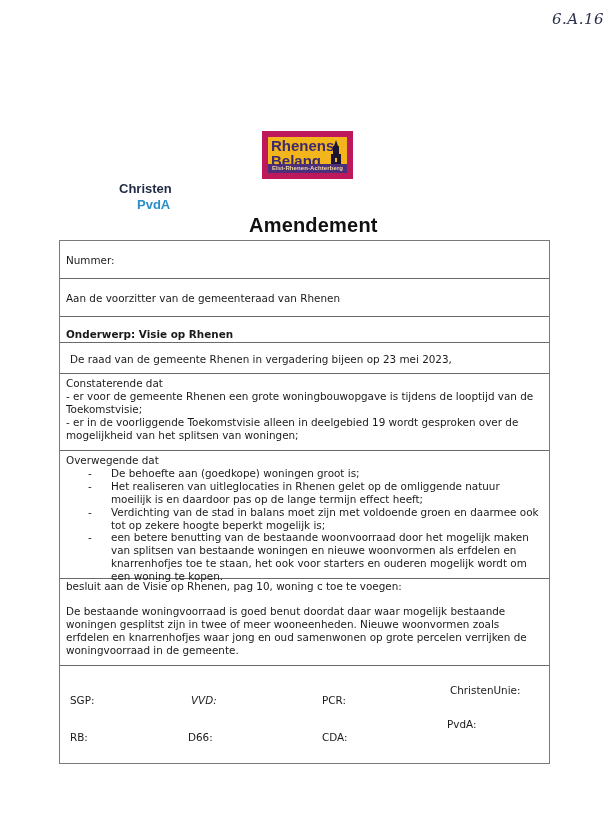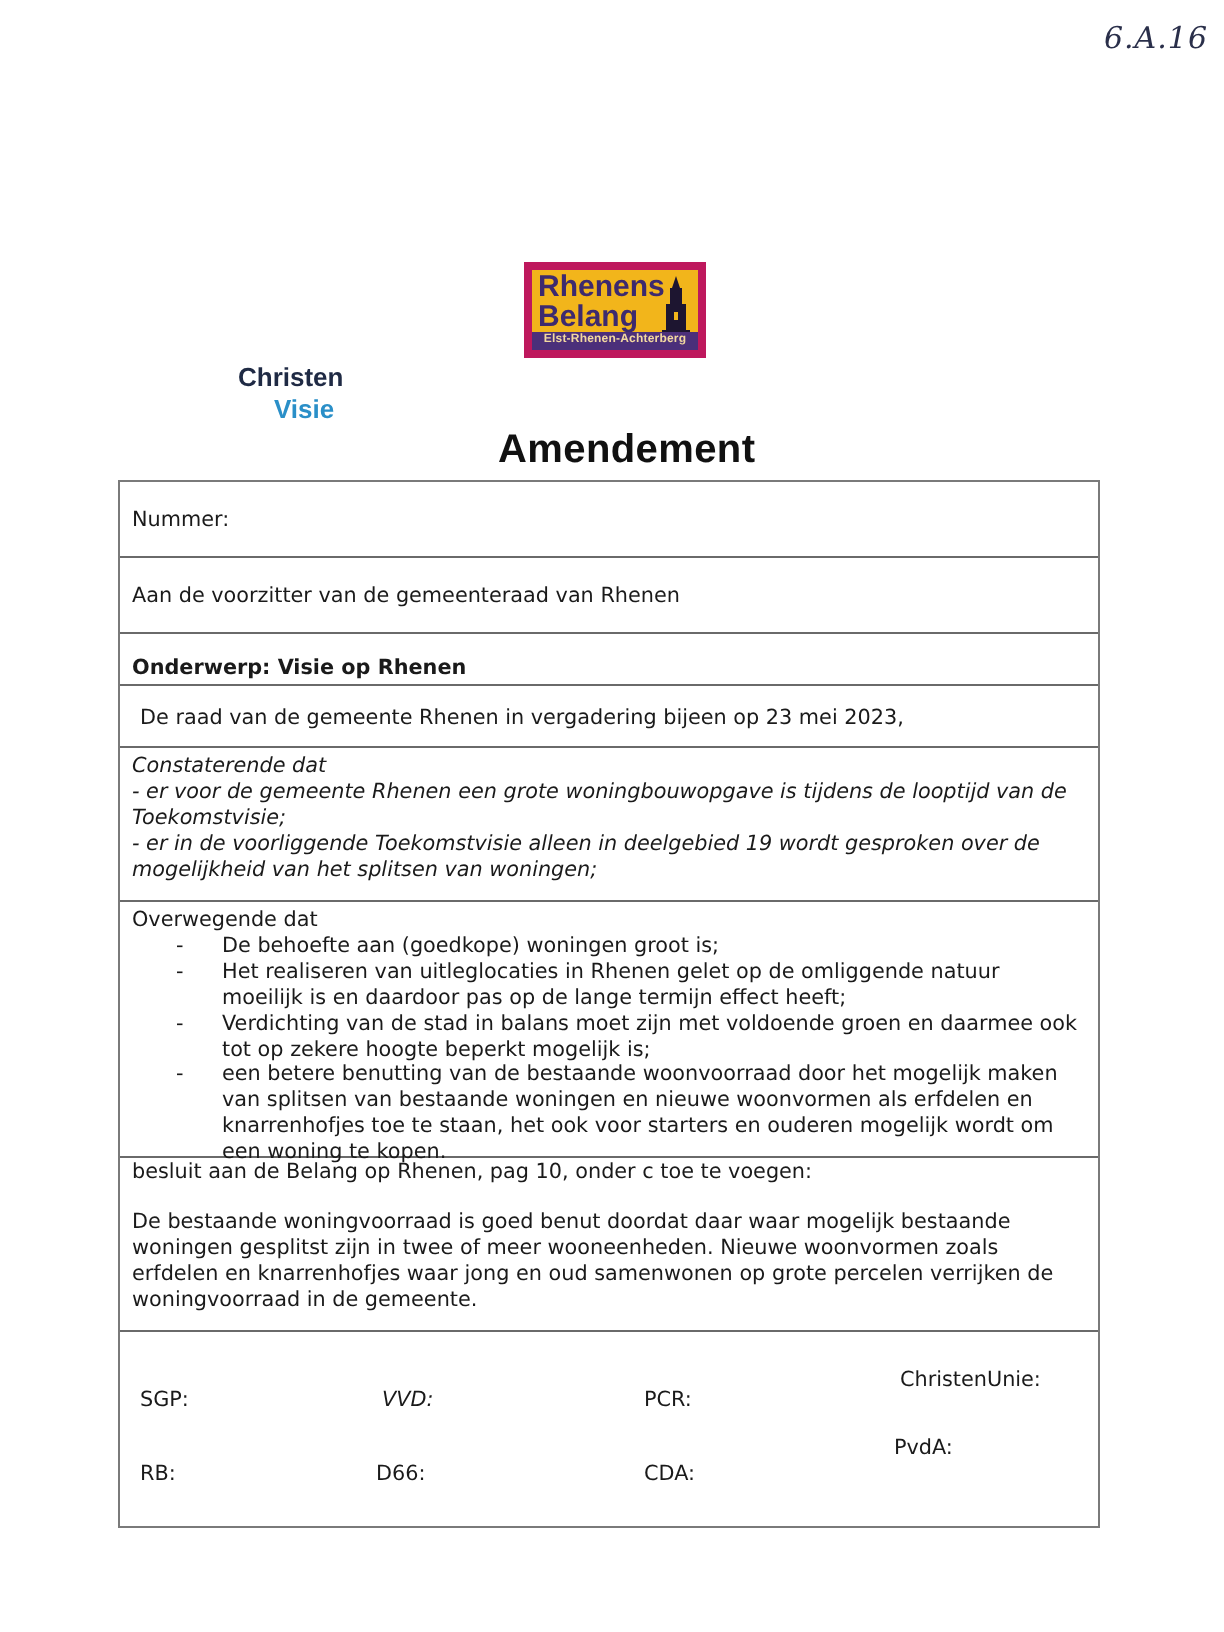--- a/index.html
+++ b/index.html
@@ -20,21 +20,21 @@
       font-style: italic;
       font-size: 15px;
       color: #2a2f4a;
       letter-spacing: 0.5px;
     }
     .rb-logo {
       position: absolute;
       left: 262px; top: 131px;
       width: 91px; height: 48px;
       background: #f2b51b;
-      border: 4px solid #be185d;
+      border: 6px solid #be185d;
     }
     .rb-logo .rb-text {
       position: absolute;
       left: 3px; top: 1px;
       font-family: "Liberation Sans", sans-serif;
       font-weight: bold;
       font-size: 15px;
       line-height: 15px;
       color: #3d2a6e;
     }
@@ -87,21 +87,21 @@
       font-size: 10.4px;
       line-height: 12.9px;
       padding: 0 6px;
       position: relative;
     }
     .form-row:last-child { border-bottom: none; }
     .row-nummer { height: 38px; padding-top: 13px; }
     .row-aan { height: 38px; padding-top: 13px; }
     .row-onderwerp { height: 26px; padding-top: 11px; font-weight: bold; }
     .row-raad { height: 31px; padding-top: 10px; padding-left: 10px; }
-    .row-constaterende { height: 77px; padding-top: 3px; font-style: italic; }
+    .row-constaterende { height: 77px; padding-top: 3px; }
     .row-overwegende { height: 128px; padding-top: 3px; }
     .row-besluit { height: 87px; padding-top: 1px; }
     .row-parties { height: 97px; }
     .bullet-list { list-style: none; }
     .bullet-list li {
       position: relative;
       padding-left: 45px;
     }
     .bullet-list li .dash {
       position: absolute;
@@ -128,21 +128,21 @@
     <rect x="4" y="6" width="6" height="8" fill="#1d1530"></rect>
     <rect x="2" y="14" width="10" height="14" fill="#1d1530"></rect>
     <rect x="6" y="18" width="2" height="4" fill="#f2b51b"></rect>
     <rect x="0" y="27" width="14" height="2" fill="#1d1530"></rect>
   </svg>
   <div class="rb-sub">Elst-Rhenen-Achterberg</div>
 </div>
 
 <div class="cu-logo">
   <span class="cu-line1">Christen</span>
-  <span class="cu-line2">Visie</span>
+  <span class="cu-line2">PvdA</span>
 </div>
 
 <div class="doc-title">Amendement</div>
 
 <div class="form-table">
 
   <div class="form-row row-nummer">
     <span>Nummer:</span>
   </div>
 
@@ -168,21 +168,21 @@
     <div>Overwegende dat</div>
     <ul class="bullet-list">
       <li><span class="dash">-</span><span>De behoefte aan (goedkope) woningen groot is;</span></li>
       <li><span class="dash">-</span><span>Het realiseren van uitleglocaties in Rhenen gelet op de omliggende natuur moeilijk is en daardoor pas op de lange termijn effect heeft;</span></li>
       <li><span class="dash">-</span><span>Verdichting van de stad in balans moet zijn met voldoende groen en daarmee ook tot op zekere hoogte beperkt mogelijk is;</span></li>
       <li><span class="dash">-</span><span>een betere benutting van de bestaande woonvoorraad door het mogelijk maken van splitsen van bestaande woningen en nieuwe woonvormen als erfdelen en knarrenhofjes toe te staan, het ook voor starters en ouderen mogelijk wordt om een woning te kopen.</span></li>
     </ul>
   </div>
 
   <div class="form-row row-besluit">
-    <div>besluit aan de Belang op Rhenen, pag 10, onder c toe te voegen:</div>
+    <div>besluit aan de Visie op Rhenen, pag 10, woning c toe te voegen:</div>
     <div class="besluit-body">De bestaande woningvoorraad is goed benut doordat daar waar mogelijk bestaande woningen gesplitst zijn in twee of meer wooneenheden. Nieuwe woonvormen zoals erfdelen en knarrenhofjes waar jong en oud samenwonen op grote percelen verrijken de woningvoorraad in de gemeente.</div>
   </div>
 
   <div class="form-row row-parties">
     <span class="party" style="left:10px; top:28px;">SGP:</span>
     <span class="party" style="left:131px; top:28px;font-style:italic;">VVD:</span>
     <span class="party" style="left:262px; top:28px;">PCR:</span>
     <span class="party" style="left:390px; top:18px;">ChristenUnie:</span>
     <span class="party" style="left:10px; top:65px;">RB:</span>
     <span class="party" style="left:128px; top:65px;">D66:</span>

